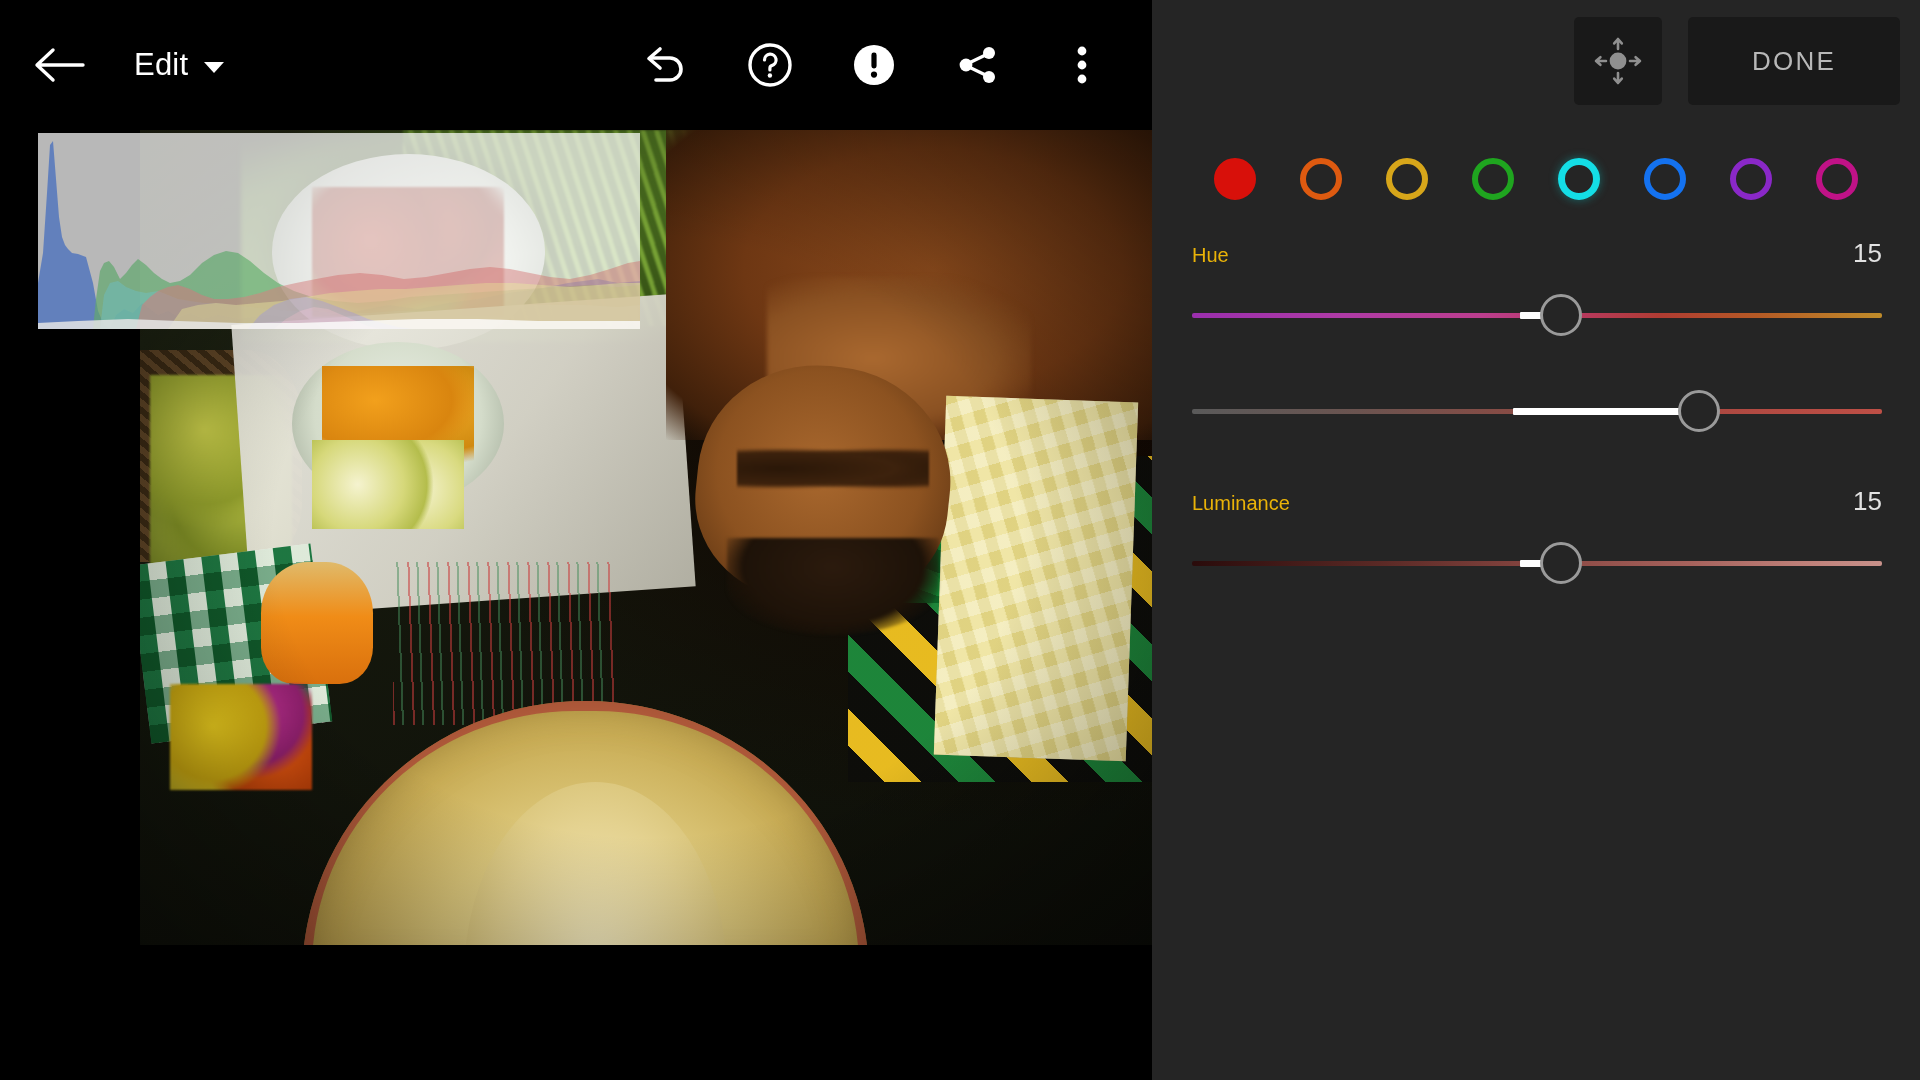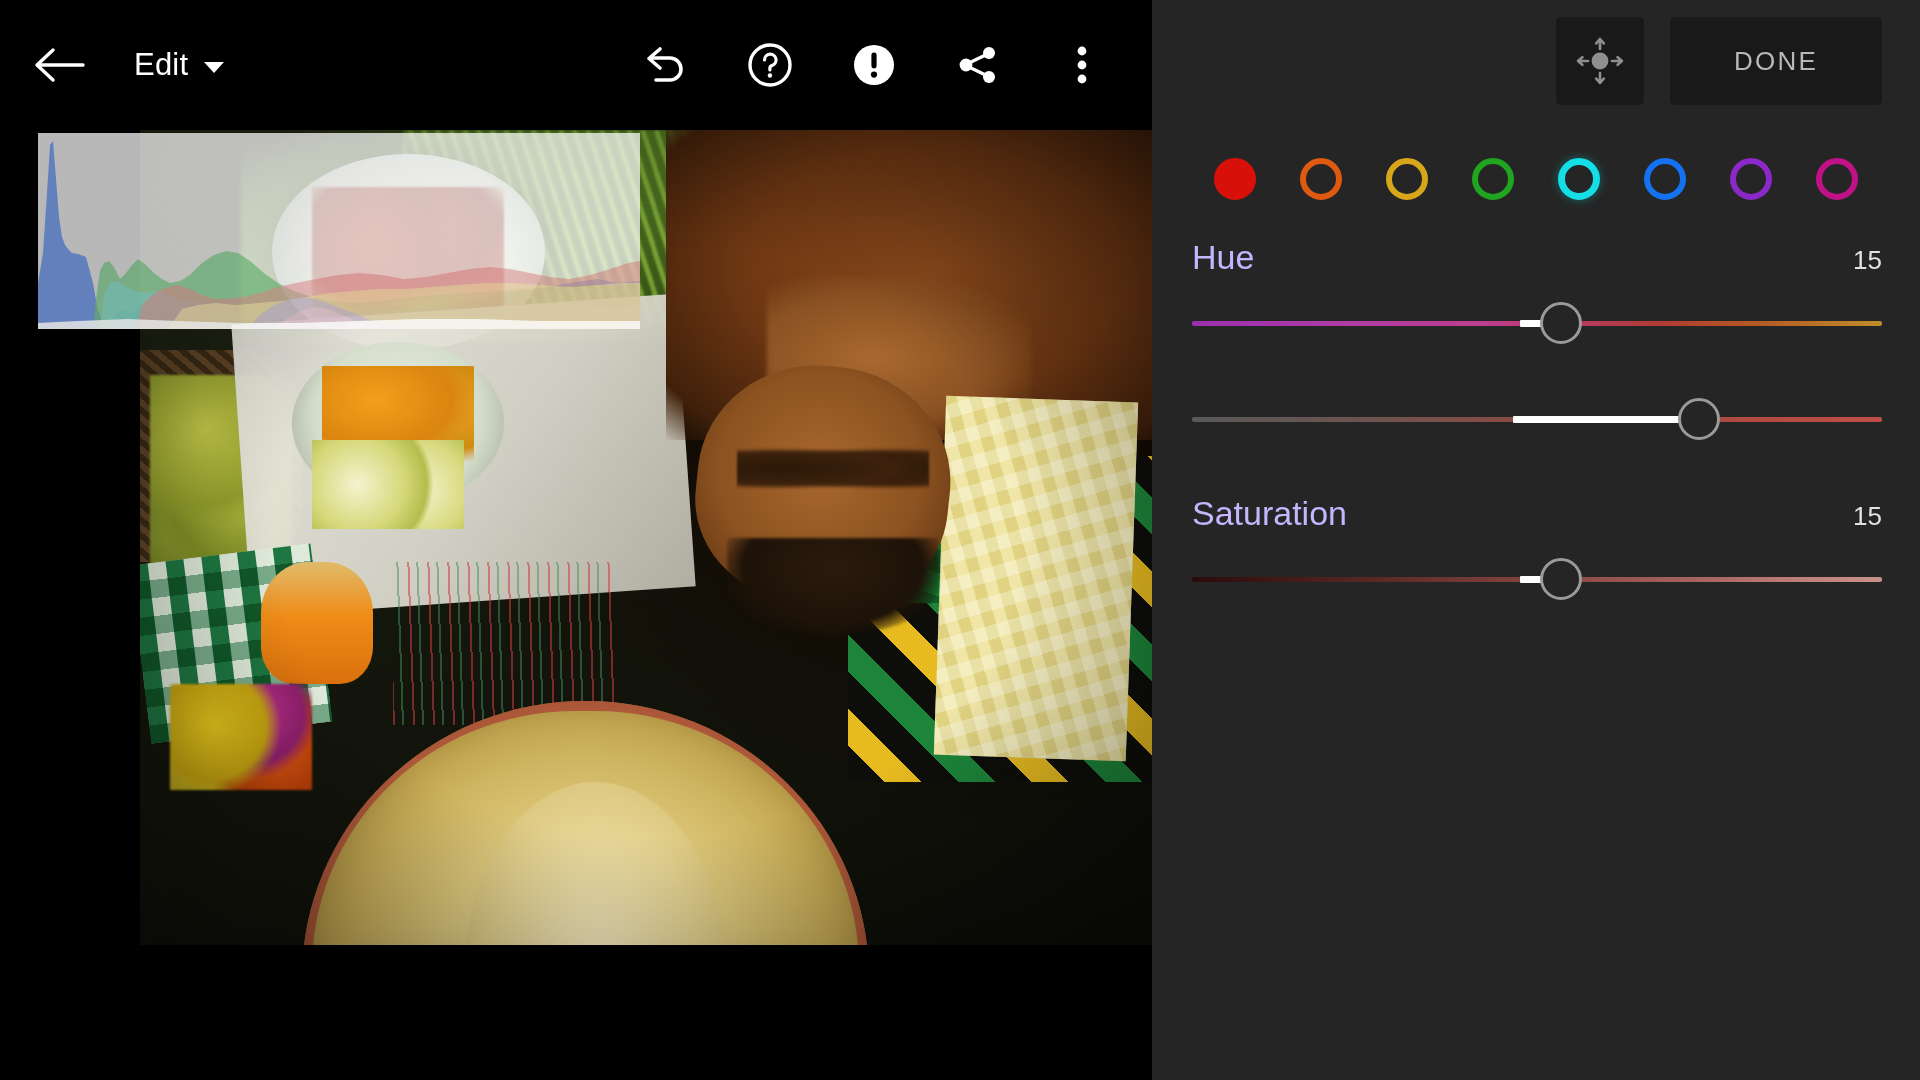--- a/index.html
+++ b/index.html
@@ -245,21 +245,21 @@
   
   .panel {
     width: 768px; height: 1080px;
     background: #252525;
     flex: 0 0 768px;
     position: relative;
   }
   .panel-header {
     height: 122px;
     display: flex; align-items: center; justify-content: flex-end;
-    padding-right: 38px; gap: 26px;
+    padding-right: 20px; gap: 26px;
   }
   .target-btn {
     width: 88px; height: 88px;
     background: #191919; border-radius: 5px;
     display: flex; align-items: center; justify-content: center;
     cursor: pointer; border: 0;
   }
   .done-btn {
     width: 212px; height: 88px;
     background: #191919; border-radius: 5px;
@@ -294,21 +294,21 @@
   
   .sliders {
     position: absolute; left: 40px; top: 238px;
     width: 690px;
   }
   .slider-block { margin-bottom: 54px; }
   .slider-head {
     display: flex; align-items: baseline; justify-content: space-between;
     margin-bottom: 25px;
   }
-  .slider-name { color: #c4b5fd; font-size: 34px; font-weight: 400; }
+  .slider-name { color: #eab308; font-size: 20px; font-weight: 400; }
   .slider-value { color: #e2e2e2; font-size: 26px; }
   .track-wrap {
     position: relative; height: 42px;
     display: flex; align-items: center;
     cursor: pointer;
   }
   .track {
     position: absolute; left: 0; right: 0; top: 50%;
     height: 5px; margin-top: -2.5px; border-radius: 2px;
   }
@@ -517,21 +517,21 @@
         </div>
         <div class="slider-block">
           <div class="track-wrap">
             <div class="track" style="background: linear-gradient(90deg, rgb(90, 90, 90) 0%, rgb(107, 84, 80) 24%, rgb(138, 75, 68) 48%, rgb(163, 71, 64) 66%, rgb(178, 74, 66) 82%, rgb(190, 79, 70) 100%);"></div>
             <div class="fill" style="left: 46.5%; width: 27%;"></div>
             <div class="thumb" style="left: 73.5%;"></div>
           </div>
         </div>
         <div class="slider-block">
           <div class="slider-head">
-            <span class="slider-name">Saturation</span>
+            <span class="slider-name">Luminance</span>
             <span class="slider-value">15</span>
           </div>
           <div class="track-wrap">
             <div class="track" style="background: linear-gradient(90deg, rgb(42, 11, 11) 0%, rgb(92, 42, 38) 28%, rgb(138, 72, 67) 52%, rgb(166, 98, 92) 72%, rgb(190, 127, 120) 88%, rgb(200, 145, 138) 100%);"></div>
             <div class="fill" style="left: 47.5%; width: 6%;"></div>
             <div class="thumb" style="left: 53.5%;"></div>
           </div>
         </div>
       </div>
   </div>

